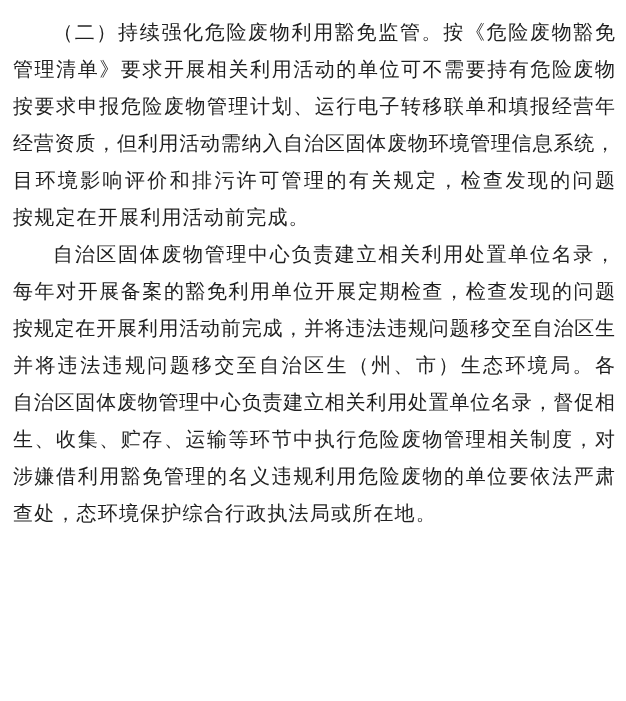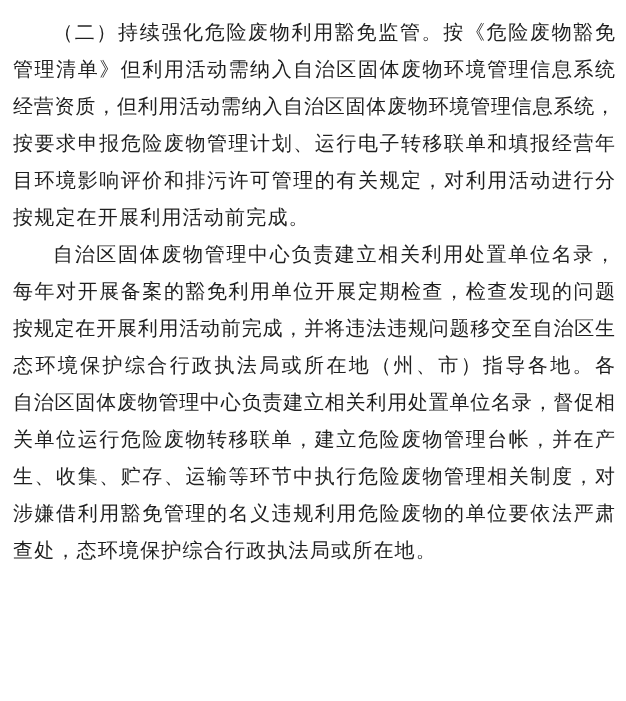--- a/index.html
+++ b/index.html
@@ -34,31 +34,30 @@
     letter-spacing: 0.06em;
   }
 </style>
 </head>
 <body>
 
 <div class="page">
   <div>
       <div class="para">
         <div class="line para-first">（二）持续强化危险废物利用豁免监管。按《危险废物豁免</div>
-        <div class="line">管理清单》但利用活动需纳入自治区固体废物环境管理信息系统</div>
+        <div class="line">管理清单》要求开展相关利用活动的单位可不需要持有危险废物</div>
+        <div class="line">按要求申报危险废物管理计划、运行电子转移联单和填报经营年</div>
         <div class="line">经营资质，但利用活动需纳入自治区固体废物环境管理信息系统，</div>
-        <div class="line">按要求申报危险废物管理计划、运行电子转移联单和填报经营年</div>
-        <div class="line">目环境影响评价和排污许可管理的有关规定，对利用活动进行分</div>
+        <div class="line">目环境影响评价和排污许可管理的有关规定，检查发现的问题</div>
         <div class="line para-last">按规定在开展利用活动前完成。</div>
       </div>
       <div class="para">
         <div class="line para-first">自治区固体废物管理中心负责建立相关利用处置单位名录，</div>
         <div class="line">每年对开展备案的豁免利用单位开展定期检查，检查发现的问题</div>
         <div class="line">按规定在开展利用活动前完成，并将违法违规问题移交至自治区生</div>
-        <div class="line">态环境保护综合行政执法局或所在地（州、市）指导各地。各</div>
+        <div class="line">并将违法违规问题移交至自治区生（州、市）生态环境局。各</div>
         <div class="line">自治区固体废物管理中心负责建立相关利用处置单位名录，督促相</div>
-        <div class="line">关单位运行危险废物转移联单，建立危险废物管理台帐，并在产</div>
         <div class="line">生、收集、贮存、运输等环节中执行危险废物管理相关制度，对</div>
         <div class="line">涉嫌借利用豁免管理的名义违规利用危险废物的单位要依法严肃</div>
         <div class="line para-last">查处，态环境保护综合行政执法局或所在地。</div>
       </div>
     </div>
 </div>
 
 </body></html>

